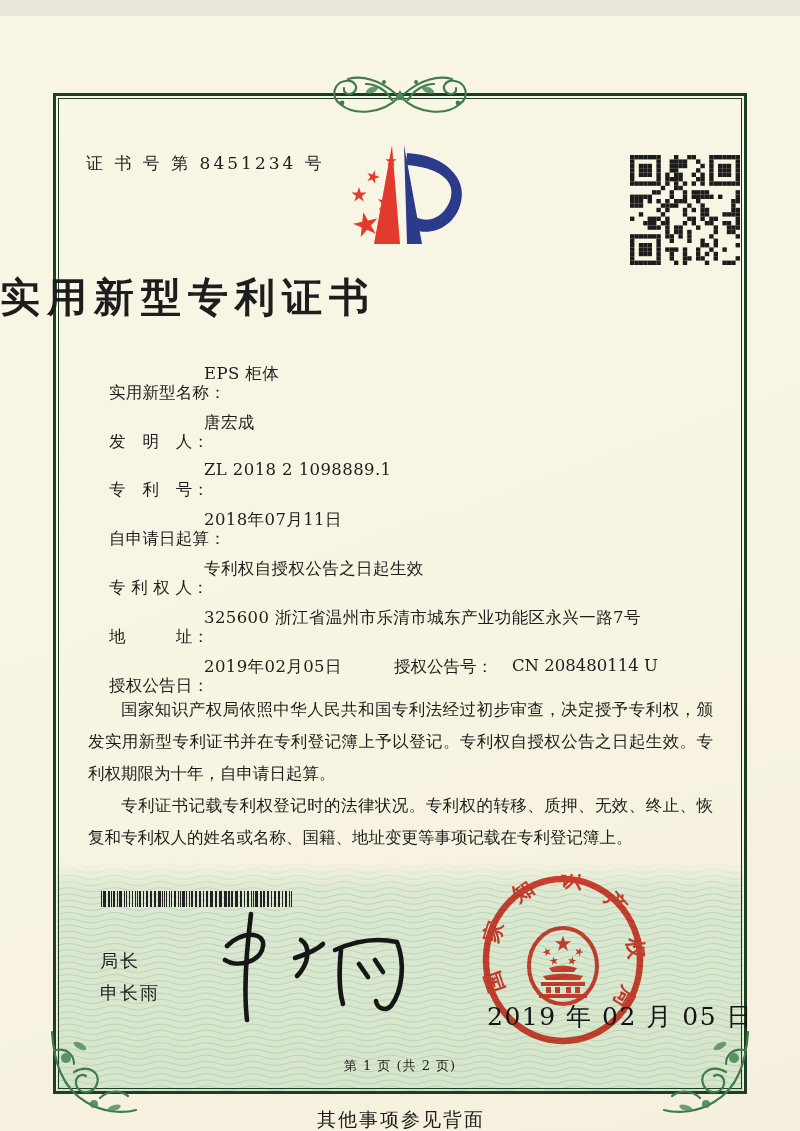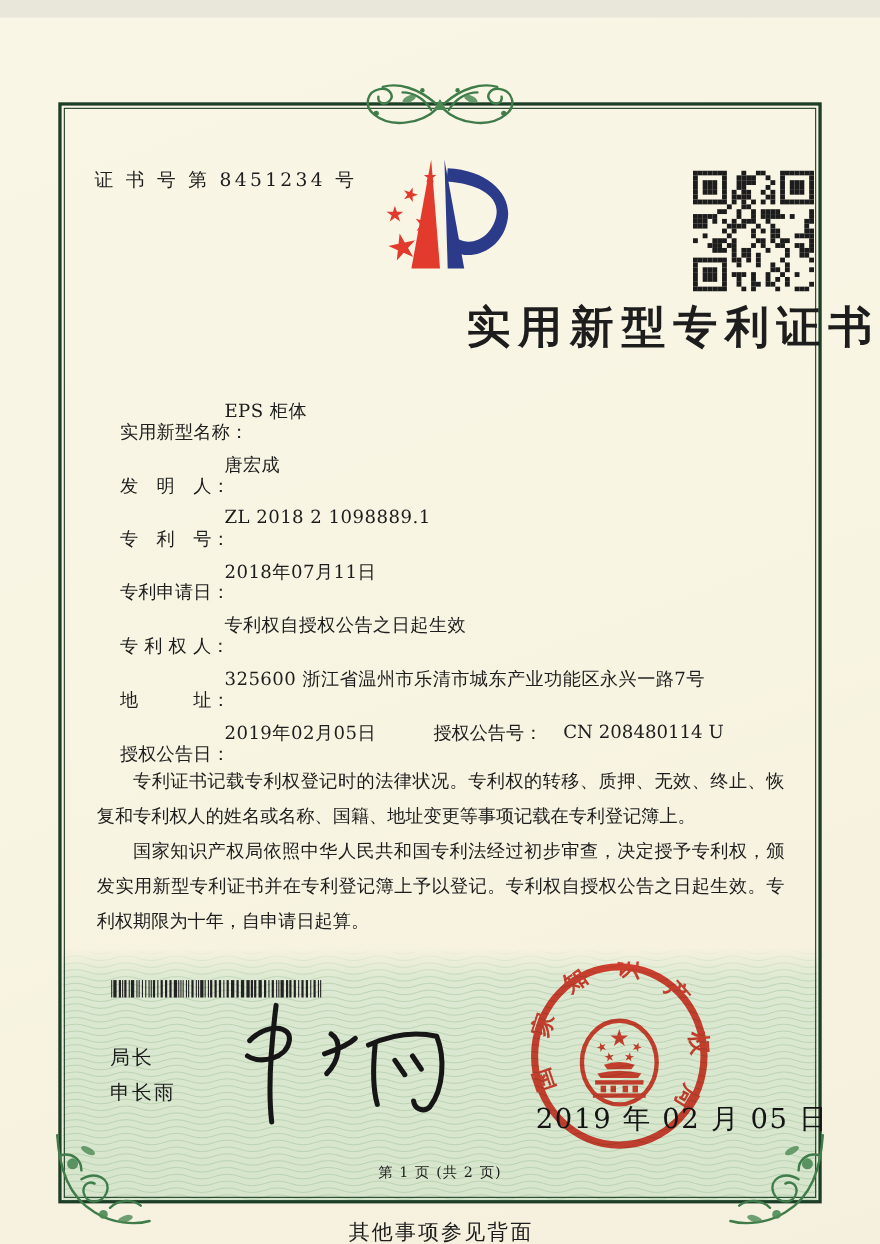--- a/index.html
+++ b/index.html
@@ -15,21 +15,21 @@
   .frame-inner{position:absolute; inset:2px; border:1px solid #1c3d26;}
   
   .band{position:absolute; left:57px; top:846px; width:686px; height:231px; z-index:1;
     background:linear-gradient(180deg, rgba(219,232,209,0) 0, rgba(219,232,209,.9) 26px, #dbe8d1 60px, #d6e5cc 100%);}
   .band svg{position:absolute; inset:0;
     -webkit-mask-image:linear-gradient(180deg,transparent 0,black 34px);
     mask-image:linear-gradient(180deg,transparent 0,black 34px);}
   .cert-no{position:absolute; left:86px; top:136px; font-size:17px; letter-spacing:3px; z-index:3;}
   .logo{position:absolute; left:328px; top:124px; z-index:3;}
   .qr{position:absolute; left:630px; top:139px; z-index:3;}
-  .title{position:absolute; left:0; right:0; top:254px; text-align:right;
+  .title{position:absolute; left:0; right:0; top:254px; text-align:left;
     font-size:40px; font-weight:bold; letter-spacing:7px; z-index:3;}
   .frow{position:absolute; left:88px; height:24px; font-size:16.5px; z-index:3; white-space:pre;}
   .flabel{letter-spacing:.2px;}
   .fvalue{position:absolute; left:116px; top:0; white-space:pre; letter-spacing:.4px;text-align:right;}
   .grant-label{position:absolute; left:306px; top:0; white-space:pre;font-family:Liberation Serif, serif;}
   .grant-value{position:absolute; left:424px; top:0; white-space:pre;}
   .paras{position:absolute; left:88px; top:678px; width:625px; z-index:3;
     font-size:16.5px; line-height:32px; text-align:justify;}
   .paras p{margin:0; text-indent:2em;}
   .barcode{position:absolute; left:101px; top:875px; z-index:3;}
@@ -443,41 +443,41 @@
   </div>
   <div class="frow" style="top:396px">
     <span class="flabel">发　明　人：</span>
     <span class="fvalue">唐宏成</span>
   </div>
   <div class="frow" style="top:444px">
     <span class="flabel">专　利　号：</span>
     <span class="fvalue">ZL 2018 2 1098889.1</span>
   </div>
   <div class="frow" style="top:493px">
-    <span class="flabel">专利申请日：</span>
+    <span class="flabel">自申请日起算：</span>
     <span class="fvalue">2018年07月11日</span>
   </div>
   <div class="frow" style="top:542px">
     <span class="flabel">专 利 权 人：</span>
     <span class="fvalue">专利权自授权公告之日起生效</span>
   </div>
   <div class="frow" style="top:591px">
     <span class="flabel">地　　　址：</span>
     <span class="fvalue">325600 浙江省温州市乐清市城东产业功能区永兴一路7号</span>
   </div>
   <div class="frow" style="top:640px">
     <span class="flabel">授权公告日：</span>
     <span class="fvalue">2019年02月05日</span>
     <span class="grant-label">授权公告号：</span>
     <span class="grant-value">CN 208480114 U</span>
   </div>
 
   <div class="paras">
+    <p>国家知识产权局依照中华人民共和国专利法经过初步审查，决定授予专利权，颁发实用新型专利证书并在专利登记簿上予以登记。专利权自授权公告之日起生效。专利权期限为十年，自申请日起算。</p>
     <p>专利证书记载专利权登记时的法律状况。专利权的转移、质押、无效、终止、恢复和专利权人的姓名或名称、国籍、地址变更等事项记载在专利登记簿上。</p>
-    <p>国家知识产权局依照中华人民共和国专利法经过初步审查，决定授予专利权，颁发实用新型专利证书并在专利登记簿上予以登记。专利权自授权公告之日起生效。专利权期限为十年，自申请日起算。</p>
   </div>
 
   <svg class="barcode" id="barcode-svg" width="195" height="16" viewBox="0 0 195 16">
       <rect x="0" y="0" width="1" height="16" fill="#222"></rect>
       <rect x="2" y="0" width="3" height="16" fill="#222"></rect>
       <rect x="7" y="0" width="2" height="16" fill="#222"></rect>
       <rect x="10" y="0" width="1" height="16" fill="#222"></rect>
       <rect x="12" y="0" width="2" height="16" fill="#222"></rect>
       <rect x="16" y="0" width="1" height="16" fill="#222"></rect>
       <rect x="18" y="0" width="3" height="16" fill="#222"></rect>

